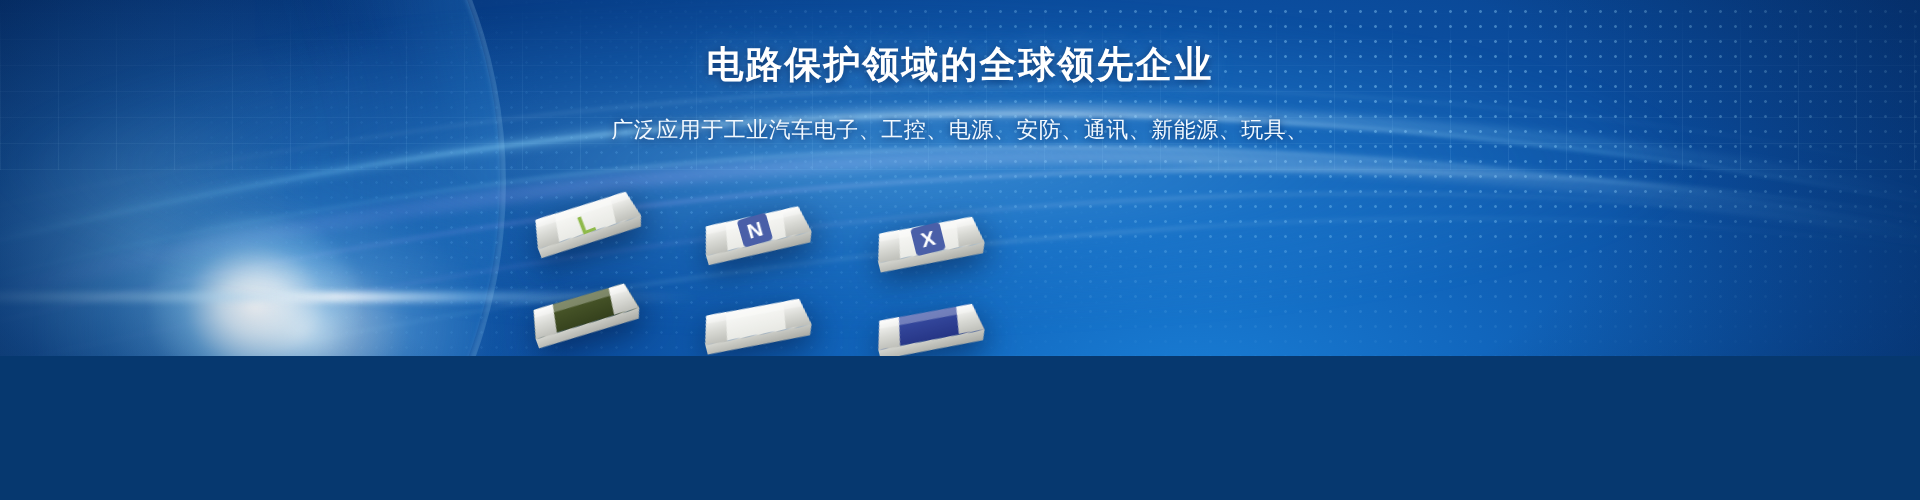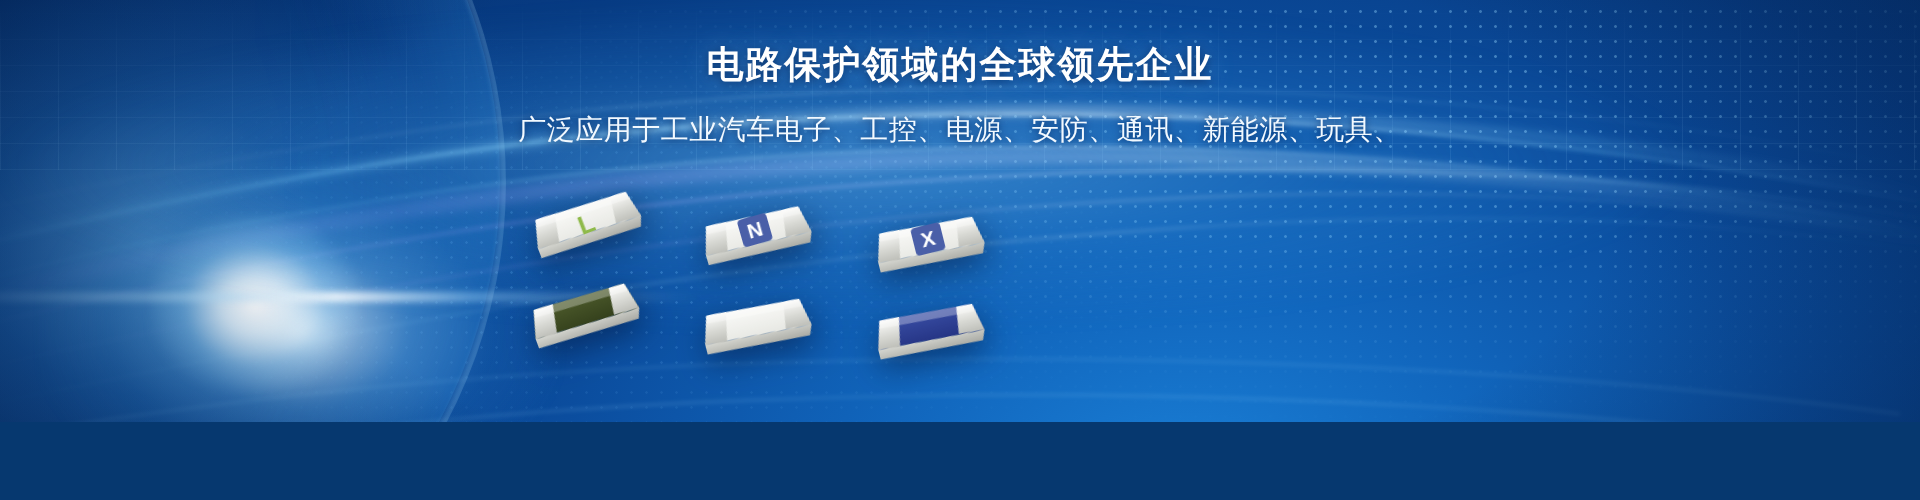--- a/index.html
+++ b/index.html
@@ -1,20 +1,20 @@
 <!DOCTYPE html>
 <html><head>
 <meta charset="utf-8">
 <title>Banner</title>
 <style>
   html,body{margin:0;padding:0;background:#06386f;}
   body{font-family:"Liberation Sans","DejaVu Sans",sans-serif;}
 
   #stage{
-    position:relative;width:1920px;height:422px;overflow:hidden;
+    position:relative;width:1920px;height:356px;overflow:hidden;
     background:
       radial-gradient(ellipse 620px 520px at 150px 250px, rgba(120,200,255,.55) 0%, rgba(60,150,230,.30) 28%, rgba(20,90,190,.05) 55%, rgba(0,0,0,0) 72%),
       radial-gradient(ellipse 1400px 900px at 62% 115%, #1a7fd6 0%, #1166bd 22%, #0b4d9e 45%, #073b83 68%, #05306e 100%),
       linear-gradient(180deg,#0a3f86 0%, #0b4694 35%, #0c4fa6 62%, #0a4391 85%, #06306c 100%);
   }
 
   
   .layer{position:absolute;inset:0;pointer-events:none;}
 
   
@@ -86,21 +86,21 @@
   }
 
   
   .copy{position:absolute;left:0;top:0;width:1920px;text-align:center;}
   .headline{
     margin:0;padding-top:40px;
     font-size:37px;font-weight:bold;color:#ffffff;letter-spacing:2px;
     text-shadow:0 2px 10px rgba(2,30,80,.75), 0 0 26px rgba(120,200,255,.45);
   }
   .subline{
-    margin:0;color:#f2f9ff;font-size:28px;line-height:42px;letter-spacing:.5px;
+    margin:0;color:#f2f9ff;font-size:22px;line-height:42px;letter-spacing:.5px;
     text-shadow:0 1px 7px rgba(3,32,84,.75);
   }
   .sub1{padding-top:19px;}
 
   
   .chips{position:absolute;left:0;top:0;width:1920px;height:500px;}
   .chip{
     position:absolute;width:112px;height:54px;
     transform-origin:50% 50%;
     filter:drop-shadow(0 10px 16px rgba(2,22,58,.55));

